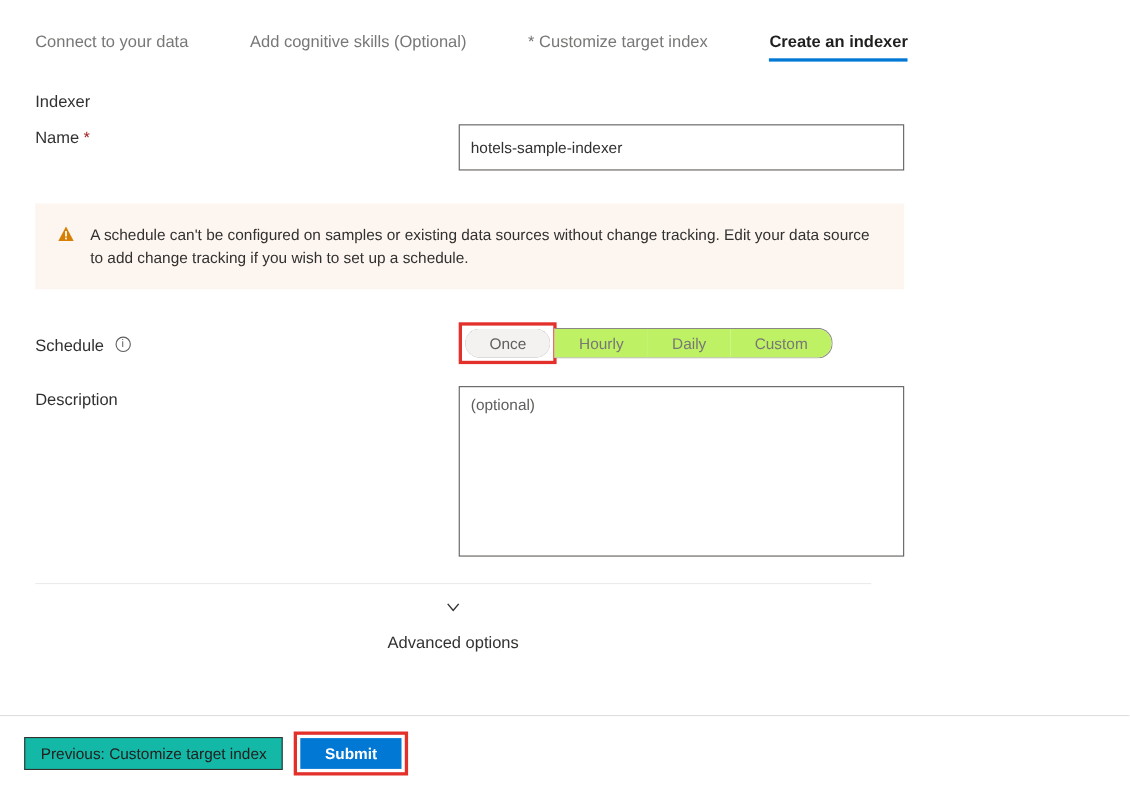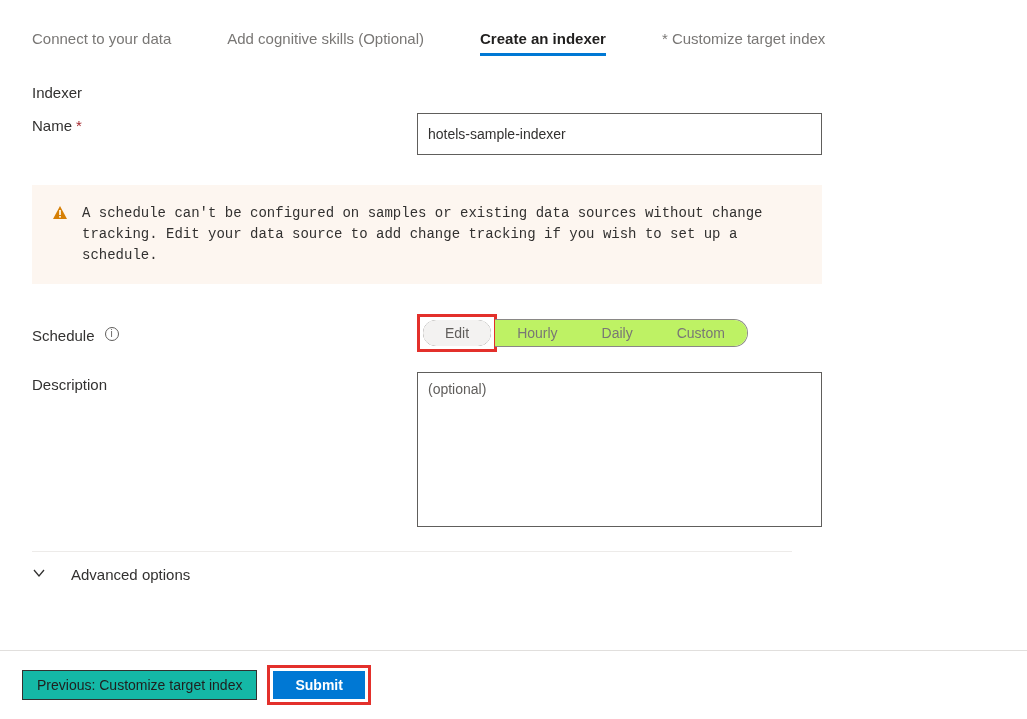--- a/index.html
+++ b/index.html
@@ -73,21 +73,20 @@
       width: 790px;
     }
     .warning-icon {
       flex-shrink: 0;
       margin-top: 2px;
     }
     .warning-text {
       font-size: 14px;
       color: #323130;
       line-height: 1.5;
-      font-family: Liberation Mono, monospace;
     }
     .info-icon {
       width: 14px;
       height: 14px;
       border: 1px solid #605e5c;
       border-radius: 50%;
       display: inline-flex;
       align-items: center;
       justify-content: center;
       font-size: 10px;
@@ -130,23 +129,24 @@
       color: #605e5c;
       resize: none;
     }
     .textarea-input::placeholder { color: #605e5c; }
     .advanced-row {
       border-top: 1px solid #edebe9;
       margin-top: 24px;
       padding-top: 14px;
       display: flex;
       align-items: center;
-      gap: 25px;
+      gap: 14px;
       cursor: pointer;
       width: 760px;
+      flex-direction: column;
     }
     .chevron-down {
       transform: rotate(0deg);
     }
     .advanced-label {
       font-size: 15px;
       color: #323130;
     }
     .footer {
       position: absolute;
@@ -184,22 +184,22 @@
       font-family: inherit;
     }
   </style>
 </head>
 <body>
 
 <div class="content">
   <div class="tabs">
     <div class="tab">Connect to your data</div>
     <div class="tab">Add cognitive skills (Optional)</div>
+    <div class="tab">* Customize target index</div>
     <div class="tab active">Create an indexer</div>
-    <div class="tab">* Customize target index</div>
   </div>
 
   <div class="section-title">Indexer</div>
 
   <div class="field-row">
     <div class="field-label">
       <span>Name</span>
       <span class="required">*</span>
     </div>
     <input type="text" class="text-input" value="hotels-sample-indexer" style="">
@@ -216,21 +216,21 @@
     <div class="warning-text">A schedule can't be configured on samples or existing data sources without change tracking. Edit your data source to add change tracking if you wish to set up a schedule.</div>
   </div>
 
   <div class="field-row" style="align-items:center;">
     <div class="field-label">
       <span>Schedule</span>
       <span class="info-icon">i</span>
     </div>
     <div class="pill-group-wrapper">
       <div class="pill-group" style="border:none;">
-        <div class="pill-option selected">Edit</div>
+        <div class="pill-option selected">Once</div>
       </div>
     </div>
     <div class="pill-group" style="border-top-left-radius:0;border-bottom-left-radius:0;margin-left:-2px;border-left:none;">
       <div class="pill-option">Hourly</div>
       <div class="pill-option">Daily</div>
       <div class="pill-option">Custom</div>
     </div>
   </div>
 
   <div class="field-row">

